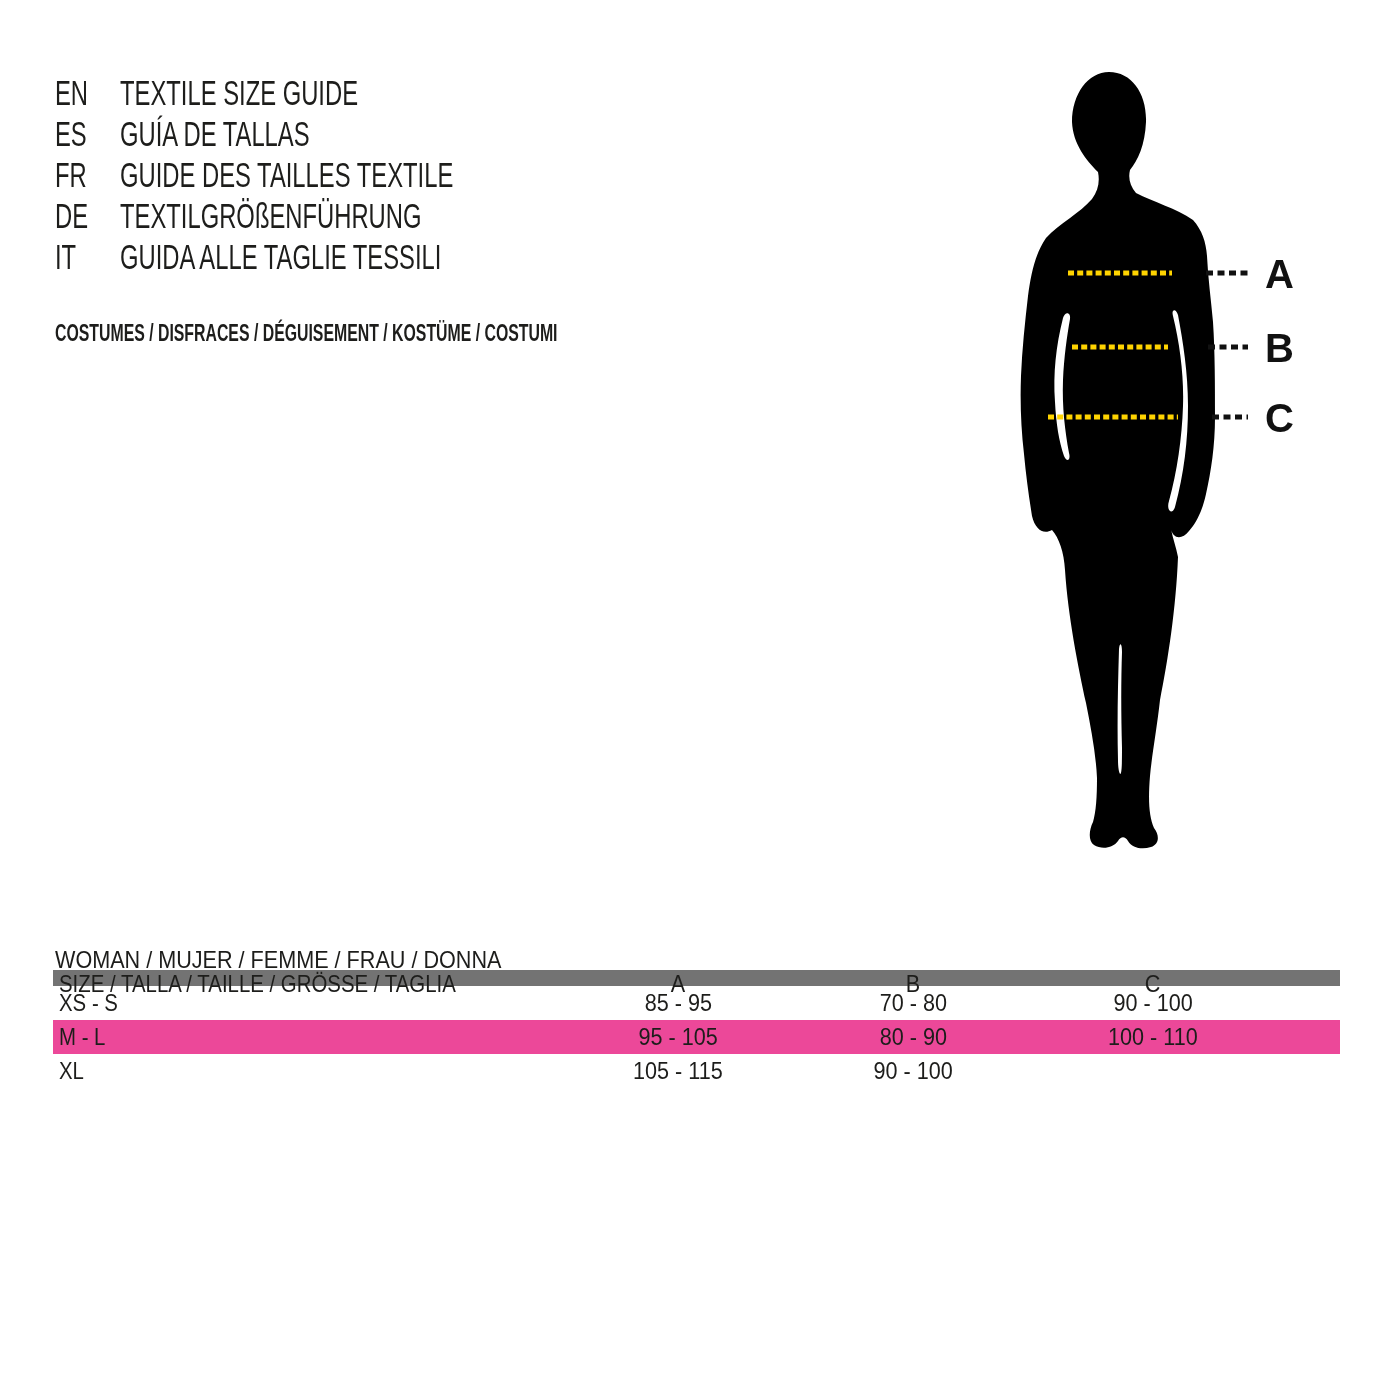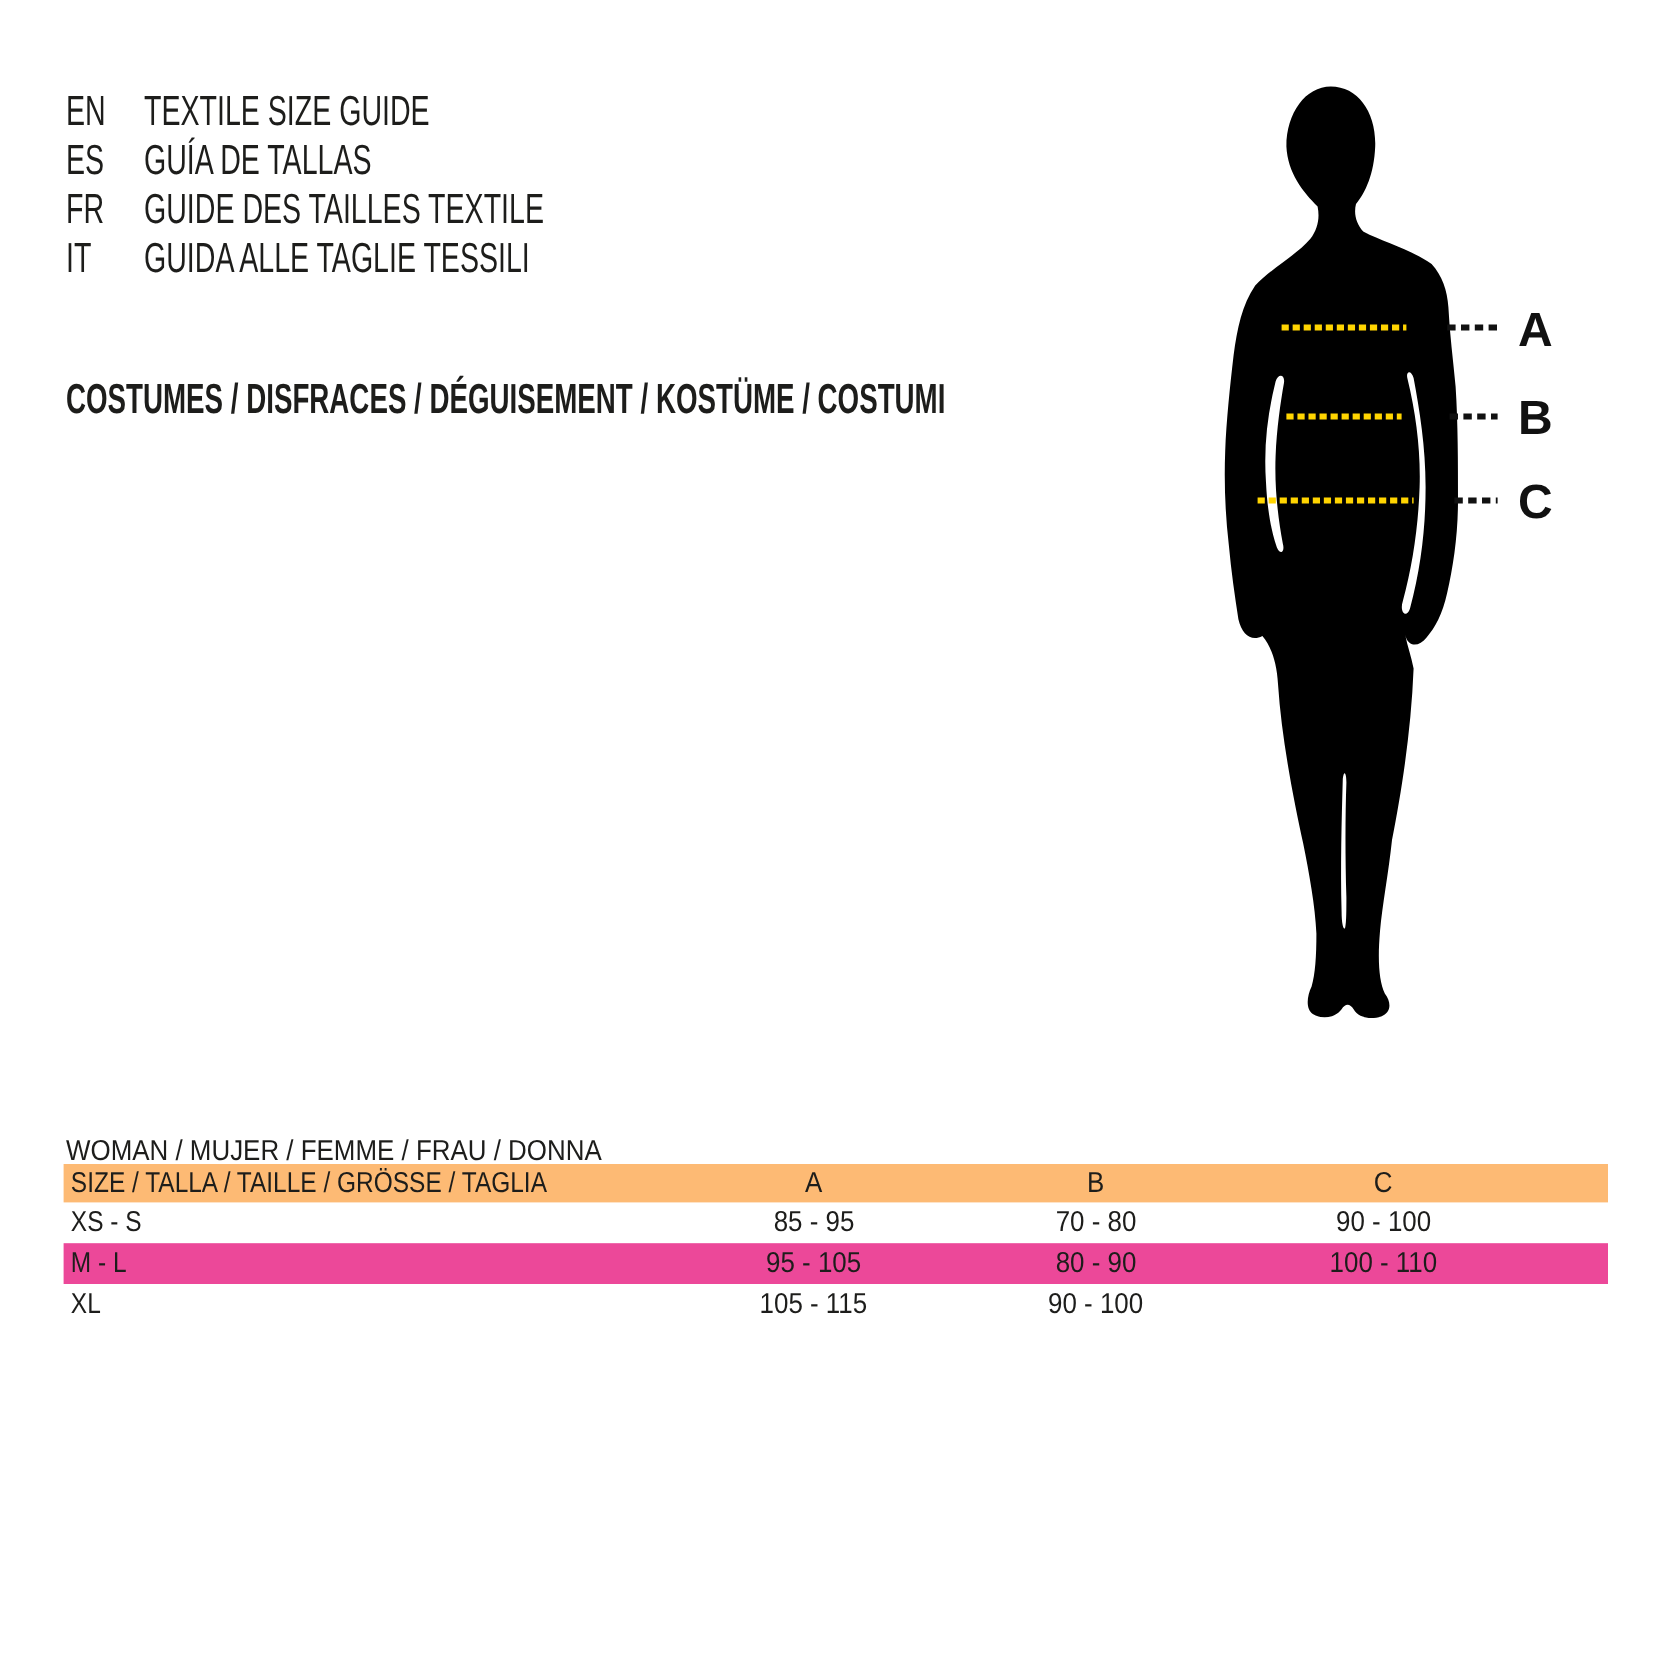--- a/index.html
+++ b/index.html
@@ -12,36 +12,36 @@
   .cnd-mid{display:inline-block;transform:scaleX(0.85);transform-origin:left center;white-space:nowrap;}
   .cnd-num{display:inline-block;transform:scaleX(0.9);transform-origin:center center;white-space:nowrap;}
 
   
   .lang-list{position:absolute;left:55px;top:72px;}
   .lang-row{display:flex;height:41px;line-height:41px;font-size:35px;}
   .lang-code{width:65px;flex:0 0 65px;}
   
   .costumes-title{
     position:absolute;left:55px;top:312px;height:42px;line-height:42px;
-    font-size:35px;font-weight:bold;
+    font-size:24px;font-weight:bold;
   }
   .costumes-title .cnd{transform:scaleX(0.66);}
 
   
   .figure-wrap{position:absolute;left:980px;top:60px;width:400px;height:800px;}
   .measure-label{font-family:"Liberation Sans",sans-serif;font-weight:bold;font-size:40px;fill:#111111;}
 
   
   .woman-title{position:absolute;left:55px;top:946px;height:28px;line-height:28px;font-size:24px;}
   .woman-title .cnd-mid{transform:scaleX(0.9);}
 
   
   .size-table{position:absolute;left:53px;top:970px;width:1287px;font-size:24px;}
   .t-row{display:grid;grid-template-columns:490px 270px 200px 280px 47px;align-items:center;height:34px;}
-  .t-head{height:32px;background:#fdba74;}
+  .t-head{height:16px;background:#737373;}
   .t-row.alt{background:#ec4899;}
   .cell-size{padding-left:6px;text-align:left;overflow:visible;}
   .cell-num{text-align:center;}
   .cell-fill{}
 
   
   .measure-legend{position:absolute;left:55px;top:1207px;}
   .legend-row{height:40px;line-height:40px;font-size:30px;}
 </style>
 </head>
@@ -54,20 +54,24 @@
       <span class="lang-code"><span class="cnd">EN</span></span>
       <span class="cnd">TEXTILE SIZE GUIDE</span>
     </div>
     <div class="lang-row">
       <span class="lang-code"><span class="cnd">ES</span></span>
       <span class="cnd">GUÍA DE TALLAS</span>
     </div>
     <div class="lang-row">
       <span class="lang-code"><span class="cnd">FR</span></span>
       <span class="cnd">GUIDE DES TAILLES TEXTILE</span>
+    </div>
+    <div class="lang-row">
+      <span class="lang-code"><span class="cnd">DE</span></span>
+      <span class="cnd">TEXTILGRÖßENFÜHRUNG</span>
     </div>
     <div class="lang-row">
       <span class="lang-code"><span class="cnd">IT</span></span>
       <span class="cnd">GUIDA ALLE TAGLIE TESSILI</span>
     </div>
   </div>
 
   <div class="costumes-title">
     <span class="cnd">COSTUMES / DISFRACES / DÉGUISEMENT / KOSTÜME / COSTUMI</span>
   </div>

